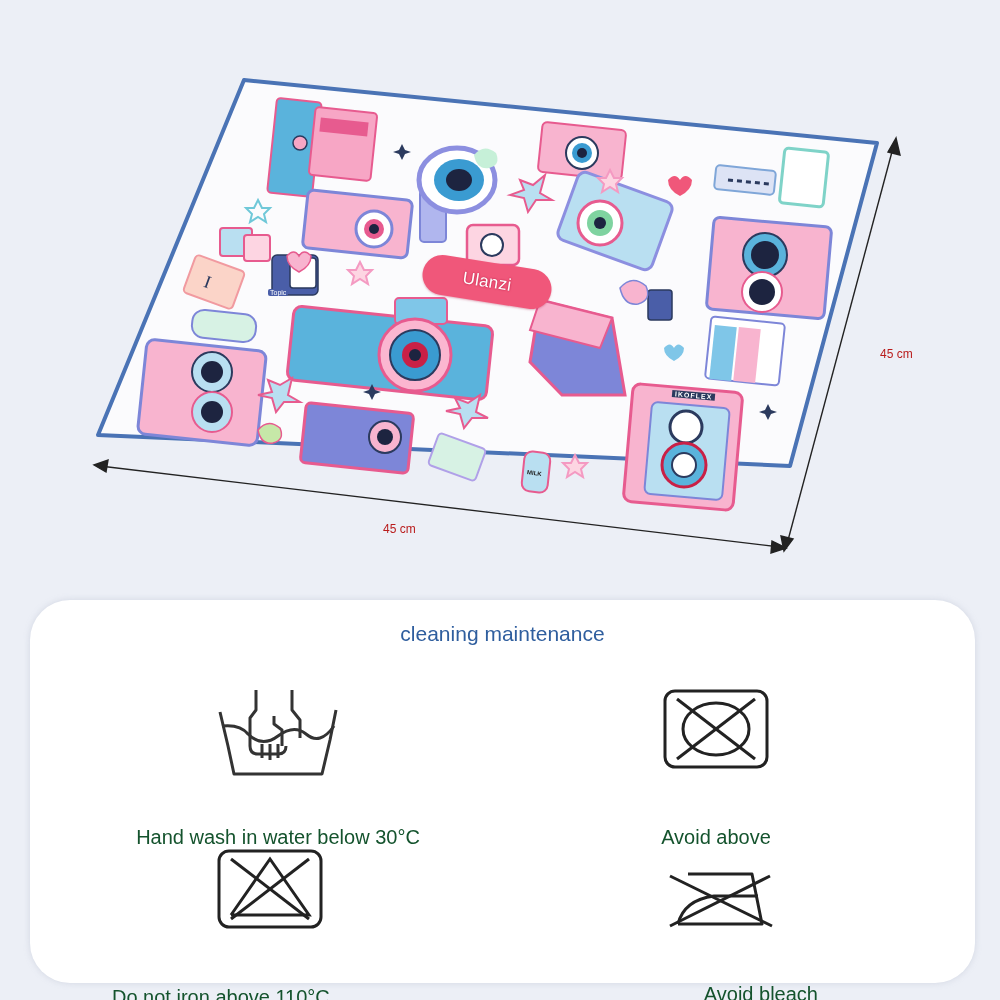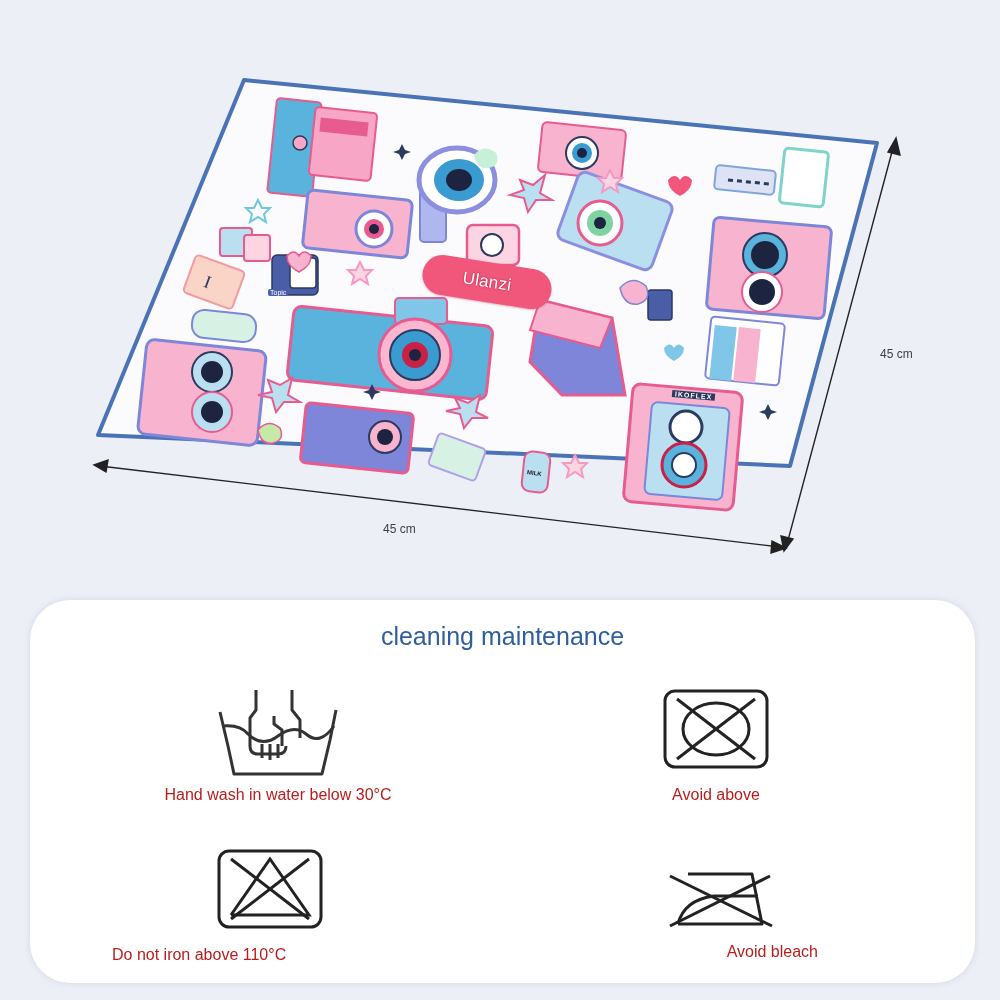--- a/index.html
+++ b/index.html
@@ -30,21 +30,21 @@
       color: #ffffff;
       font-size: 17px;
       font-family: "Liberation Sans", sans-serif;
       text-shadow: 0 0 2px #b0103a;
       letter-spacing: 0.3px;
     }
 
     .dim-label {
       position: absolute;
       font-size: 12px;
-      color: #404040;
+      color: #b91c1c;
       font-family: "Liberation Sans", sans-serif;
     }
     .dim-width { left: 383px; top: 522px; }
     .dim-height { left: 880px; top: 347px; }
 
     .topic-tag {
       position: absolute; left: 268px; top: 289px;
       font-size: 7px; color: #ffffff;
       background: #4a5ea8; padding: 0 2px; border-radius: 2px;
     }
@@ -67,32 +67,33 @@
       width: 945px; height: 383px;
       background: #ffffff;
       border-radius: 40px;
       box-shadow: 0 0 6px rgba(160,170,190,0.35);
     }
     .care-title {
       position: absolute;
       left: 0; width: 100%;
       top: 22px;
       text-align: center;
-      font-size: 25px;
+      font-size: 21px;
       color: #2f5e9e;
       font-family: "Liberation Sans", sans-serif;
     }
     .care-item { position: absolute; }
     .care-item svg { display: block; }
     .care-label {
       position: absolute;
       white-space: nowrap;
-      font-size: 16px;
-      color: #b91c1c;
-      font-family: "Liberation Sans", sans-serif;
+      font-size: 20px;
+      color: #14532d;
+      font-family: "Liberation Sans", sans-serif;
+      margin-top: 40px;
     }
   </style>
 </head>
 <body>
 
 <div class="product-area">
   <svg class="cloth-svg" viewBox="0 0 1000 580">
 
     <polygon points="244,80 877,143 790,466 98,435" fill="#fbfbfd" stroke="#4a73b5" stroke-width="4" stroke-linejoin="round"></polygon>
 

